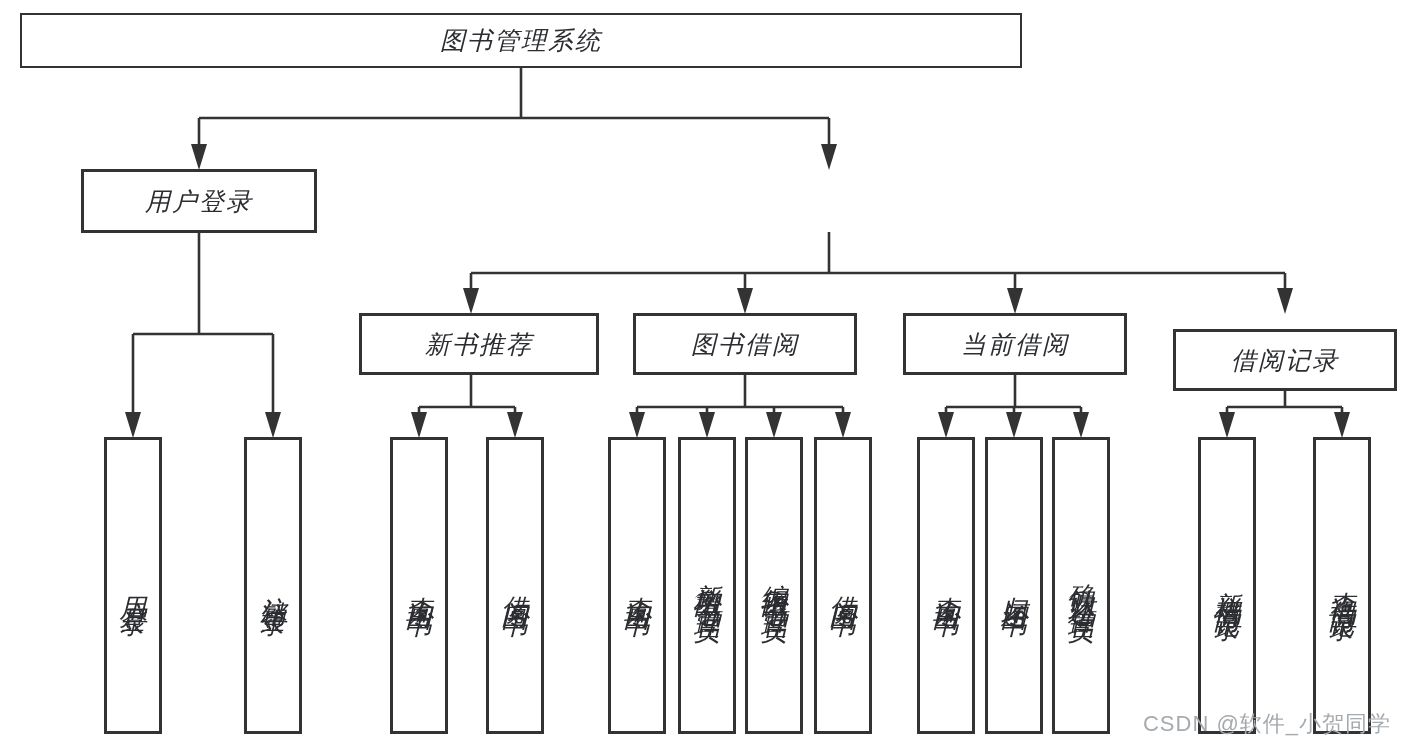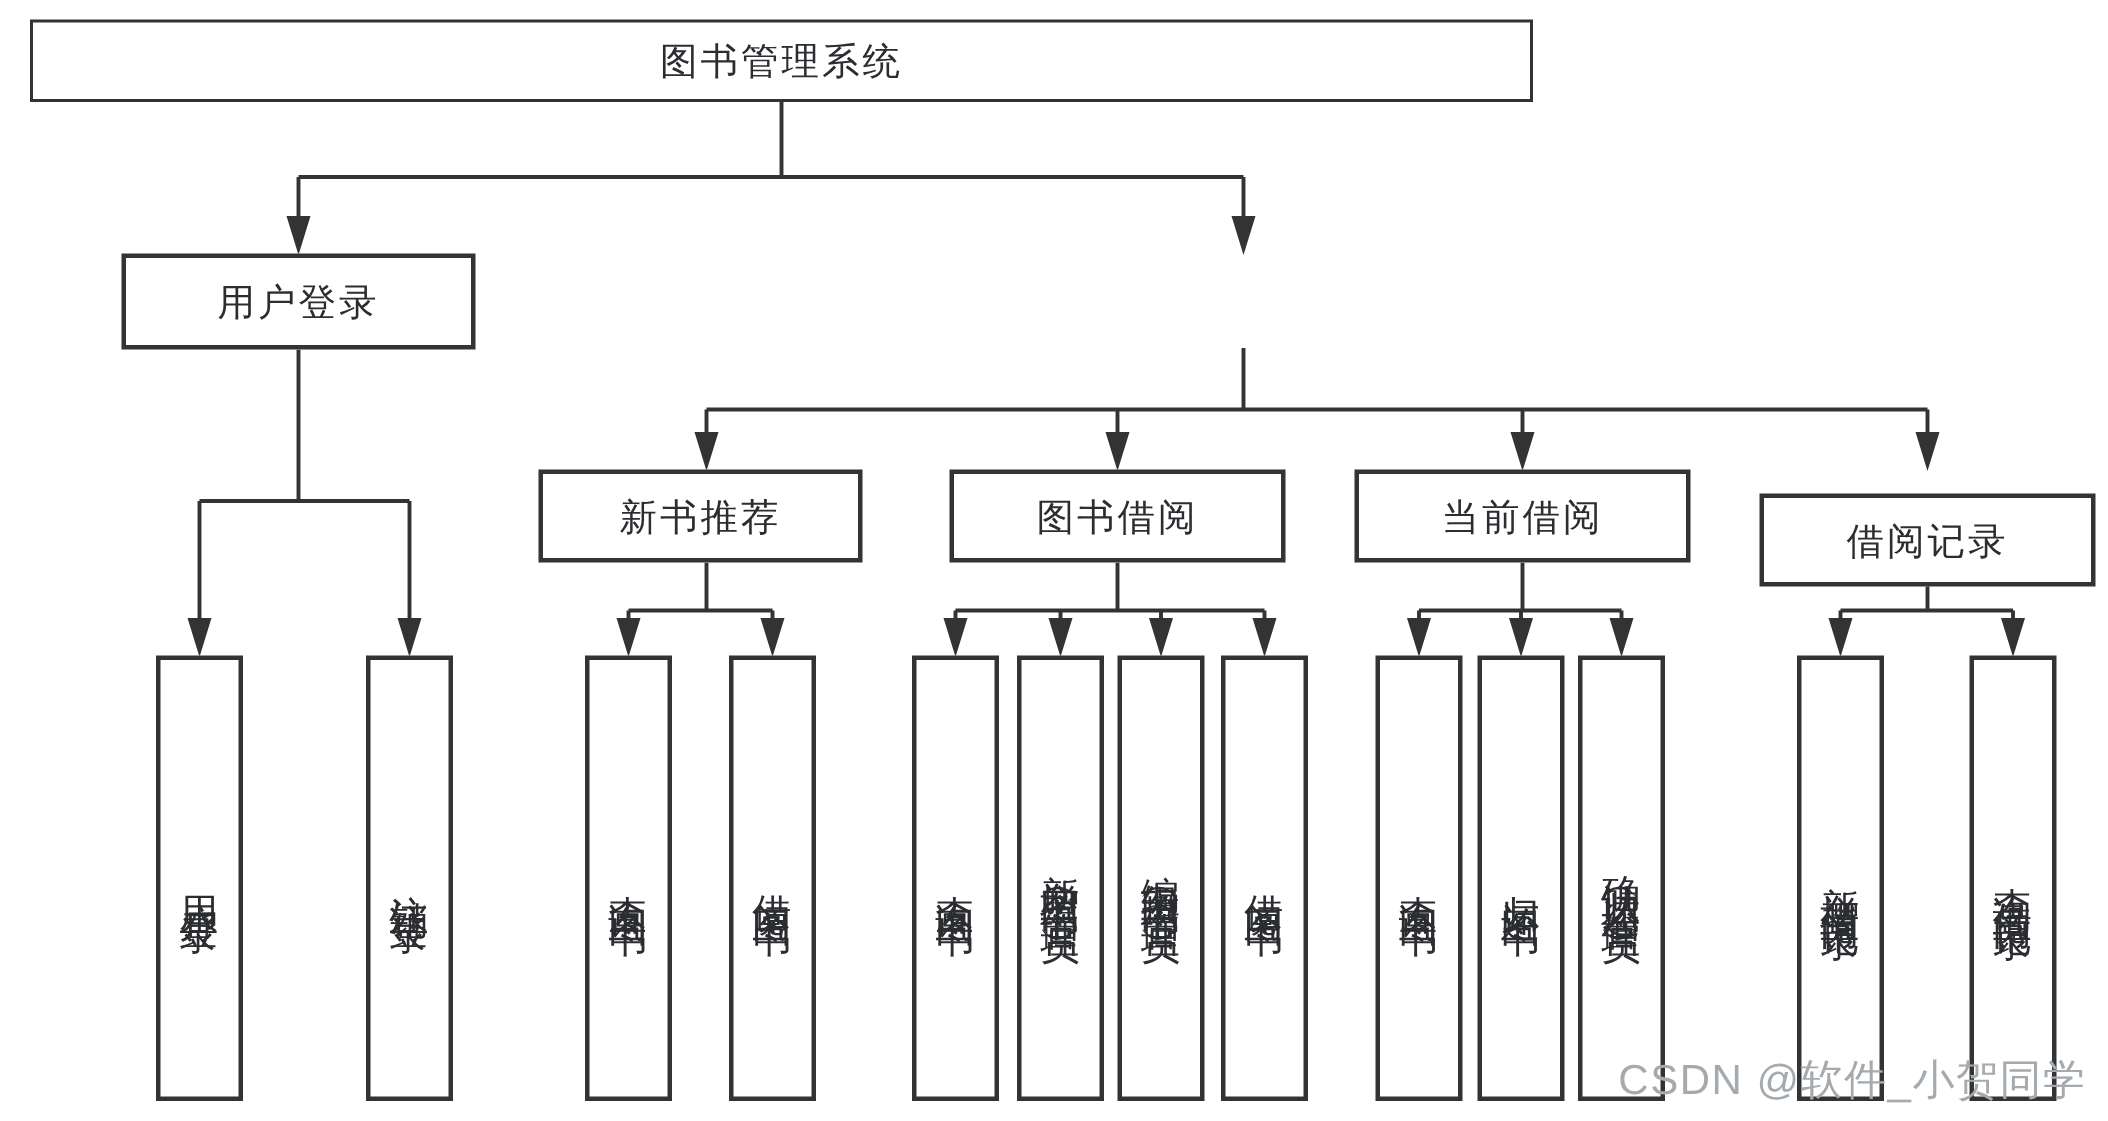--- a/index.html
+++ b/index.html
@@ -2,26 +2,26 @@
 <html><head>
 <meta charset="utf-8">
 <style>
   html,body{margin:0;padding:0;background:#fff;}
   body{font-family:"Liberation Sans",sans-serif;}
   .stage{position:relative;width:1405px;height:747px;background:#fff;overflow:hidden;}
   .connectors{position:absolute;left:0;top:0;width:1405px;height:747px;}
   .ln{fill:none;stroke:#333;stroke-width:2.6;}
   .tri{fill:#333;stroke:none;}
   .box{position:absolute;box-sizing:border-box;background:#fff;border:3px solid #333;
-       display:flex;align-items:center;justify-content:center;}
+       display:flex;align-items:center;justify-content:center;font-style:italic;}
   .root{border-width:2px;}
   .lbl{font-size:25px;color:#2b2d30;letter-spacing:2px;white-space:nowrap;}
   .vlbl{writing-mode:vertical-rl;text-orientation:mixed;font-size:26px;line-height:1;
         letter-spacing:5px;color:#2b2d30;}
-  .watermark{position:absolute;right:14px;bottom:8px;font-size:28px;color:#a5aaae;
+  .watermark{position:absolute;right:14px;bottom:8px;font-size:22px;color:#a5aaae;
              letter-spacing:1px;white-space:nowrap;}
 </style>
 </head>
 <body>
 
 <div class="stage">
 
   <svg class="connectors" viewBox="0 0 1405 747" xmlns="http://www.w3.org/2000/svg">
     <path class="ln" d="
       M521,68 V118
@@ -80,21 +80,21 @@
   </svg>
 
   <div class="box root" style="left:20px;top:13px;width:1002px;height:55px">
     <span class="lbl">图书管理系统</span>
   </div>
 
   <div class="box" style="left:81px;top:169px;width:236px;height:64px">
     <span class="lbl">用户登录</span>
   </div>
 
-  <div class="box" style="left:359px;top:313px;width:216px;height:62px">
+  <div class="box" style="left:359px;top:313px;width:240px;height:62px">
     <span class="lbl">新书推荐</span>
   </div>
   <div class="box" style="left:903px;top:313px;width:224px;height:62px">
     <span class="lbl">当前借阅</span>
   </div>
   <div class="box" style="left:633px;top:313px;width:224px;height:62px">
     <span class="lbl">图书借阅</span>
   </div>
   <div class="box" style="left:1173px;top:329px;width:224px;height:62px">
     <span class="lbl">借阅记录</span>

